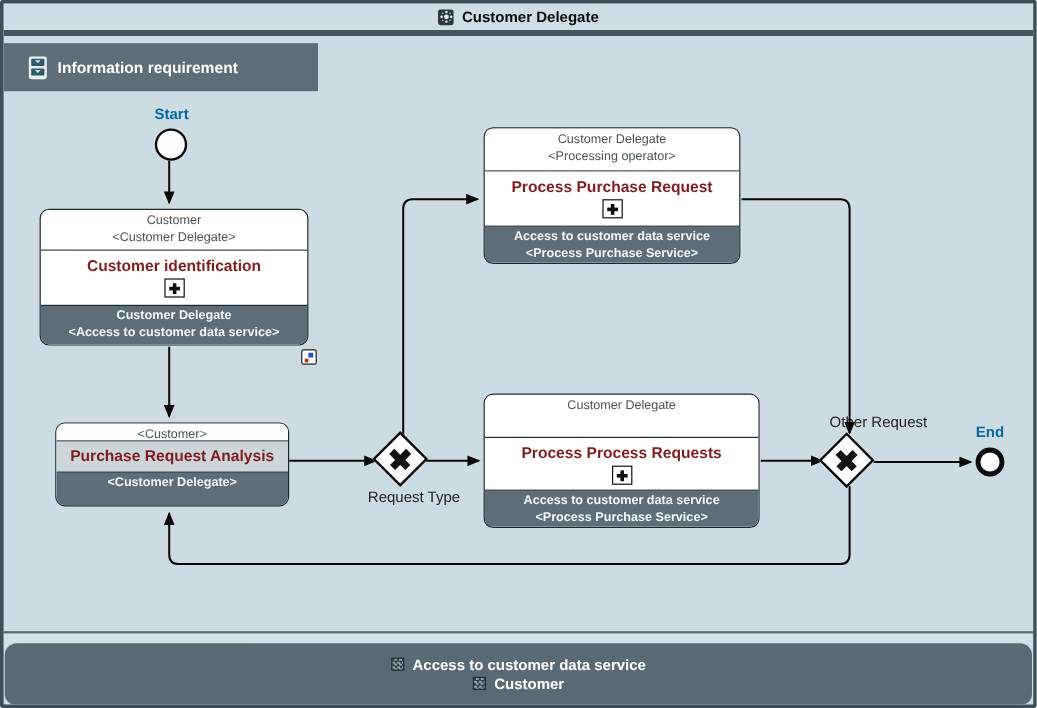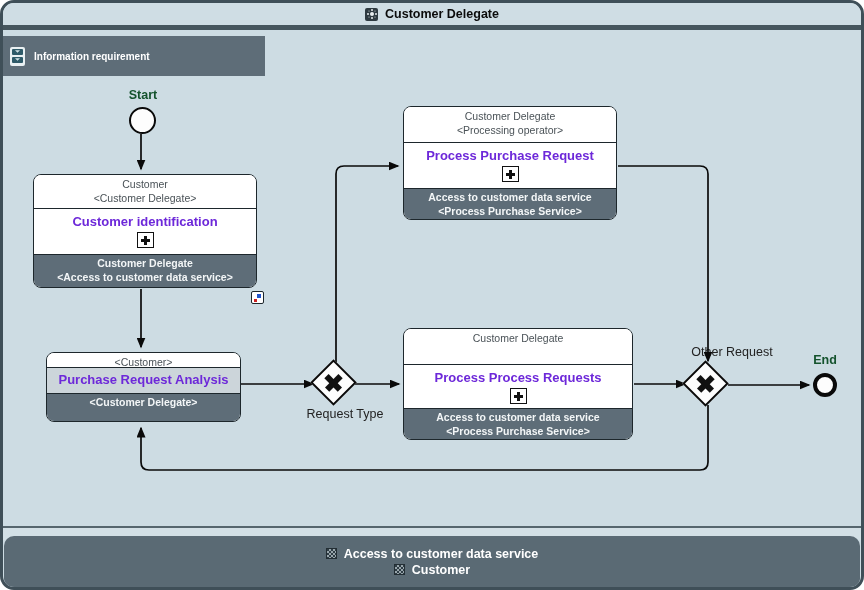--- a/index.html
+++ b/index.html
@@ -1,20 +1,20 @@
 <!DOCTYPE html>
 <html><head>
 <meta charset="utf-8">
 <style>
   * { margin:0; padding:0; box-sizing:border-box; }
   body { font-family:"Liberation Sans", sans-serif; background:#ffffff; }
 
   .stage {
     position:relative; width:864px; height:590px;
-    background:#cddce3; border:3px solid #3f4f58; border-radius:14px;
+    background:#cddce3; border:3px solid #3f4f58; border-radius:2px;
     overflow:hidden;
   }
 
   
   .titlebar {
     position:absolute; left:0; top:0; right:0; height:27px;
     background:#cfdde4; border-bottom:5px solid #46565e;
     display:flex; align-items:center; justify-content:center; gap:7px;
     font-weight:bold; font-size:12.5px; color:#0b0b0b;
   }
@@ -22,46 +22,46 @@
   .gear-icon::before {
     content:''; position:absolute; left:4.5px; top:4.5px; width:4px; height:4px; border-radius:50%; background:#e8eef0;
     box-shadow:0 -4px 0 -1px #e8eef0, 0 4px 0 -1px #e8eef0, -4px 0 0 -1px #e8eef0, 4px 0 0 -1px #e8eef0,
                -3px -3px 0 -1.4px #cfd8db, 3px -3px 0 -1.4px #cfd8db, -3px 3px 0 -1.4px #cfd8db, 3px 3px 0 -1.4px #cfd8db;
   }
 
   
   .panel-header {
     position:absolute; left:0; top:33px; width:262px; height:40px;
     background:#5e6d78; color:#fff; display:flex; align-items:center; gap:9px;
-    padding-left:7px; font-weight:bold; font-size:10px; z-index:5;
+    padding-left:21px; font-weight:bold; font-size:13px; z-index:5;
   }
   .panel-icon { width:15px; height:19px; background:#e9f0f2; border-radius:2px;
     display:flex; flex-direction:column; gap:1.5px; justify-content:center; align-items:center; }
   .panel-icon .msg { width:11px; height:6.5px; background:#2e5a68; border-radius:1px; position:relative; }
   .panel-icon .msg::after { content:''; position:absolute; left:3px; top:1.5px; width:5px; height:2.5px;
     background:#cfe0e4; clip-path:polygon(0 0,50% 100%,100% 0); }
 
   
   svg.edges { position:absolute; left:0; top:0; z-index:3; pointer-events:none; }
   svg.edges path { stroke:#0a0a0a; stroke-width:1.7; fill:none; }
 
   
-  .event-label { position:absolute; text-align:center; font-weight:bold; font-size:12.5px; color:#14532d; z-index:1; }
+  .event-label { position:absolute; text-align:center; font-weight:bold; font-size:12.5px; color:#0369a1; z-index:1; }
   .start-circle { position:absolute; left:126px; top:104px; width:27px; height:27px;
     border:2.5px solid #0a0a0a; border-radius:50%; background:#fdfdfd; z-index:4; }
   .end-circle { position:absolute; left:810px; top:370px; width:24px; height:24px;
     border:4px solid #0a0a0a; border-radius:50%; background:#fdfdfd; z-index:4; }
 
   
   .task { position:absolute; border:1.6px solid #1d272c; border-radius:8px; background:#fff;
     overflow:hidden; z-index:2; display:flex; flex-direction:column; }
   .task-head { background:#fff; text-align:center; color:#4a5257; font-size:10.5px; line-height:1.32;
     padding-top:3px; border-bottom:1.3px solid #1d272c; }
   .task-body { background:#fff; text-align:center; border-bottom:1.3px solid #1d272c; }
-  .task-title { font-weight:bold; font-size:13px; color:#6d28d9; padding-top:5px; }
+  .task-title { font-weight:bold; font-size:13px; color:#7f1d1d; padding-top:5px; }
   .task-foot { flex:1; background:#5e6d78; color:#f3f6f7; font-weight:bold; font-size:10.5px;
     text-align:center; line-height:1.32; padding-top:2px; }
   .plus-box { width:17px; height:16px; border:1.8px solid #111; margin:3px auto 0; position:relative; background:#fff; }
   .plus-box::before { content:''; position:absolute; left:3px; right:3px; top:50%; height:3px; margin-top:-1.5px; background:#111; }
   .plus-box::after  { content:''; position:absolute; top:2.5px; bottom:2.5px; left:50%; width:3px; margin-left:-1.5px; background:#111; }
 
   .task-ci  { left:30px;  top:171px; width:224px; height:114px; }
   .task-ci .task-head { height:34px; }
   .task-ci .task-body { height:46px; }
 

